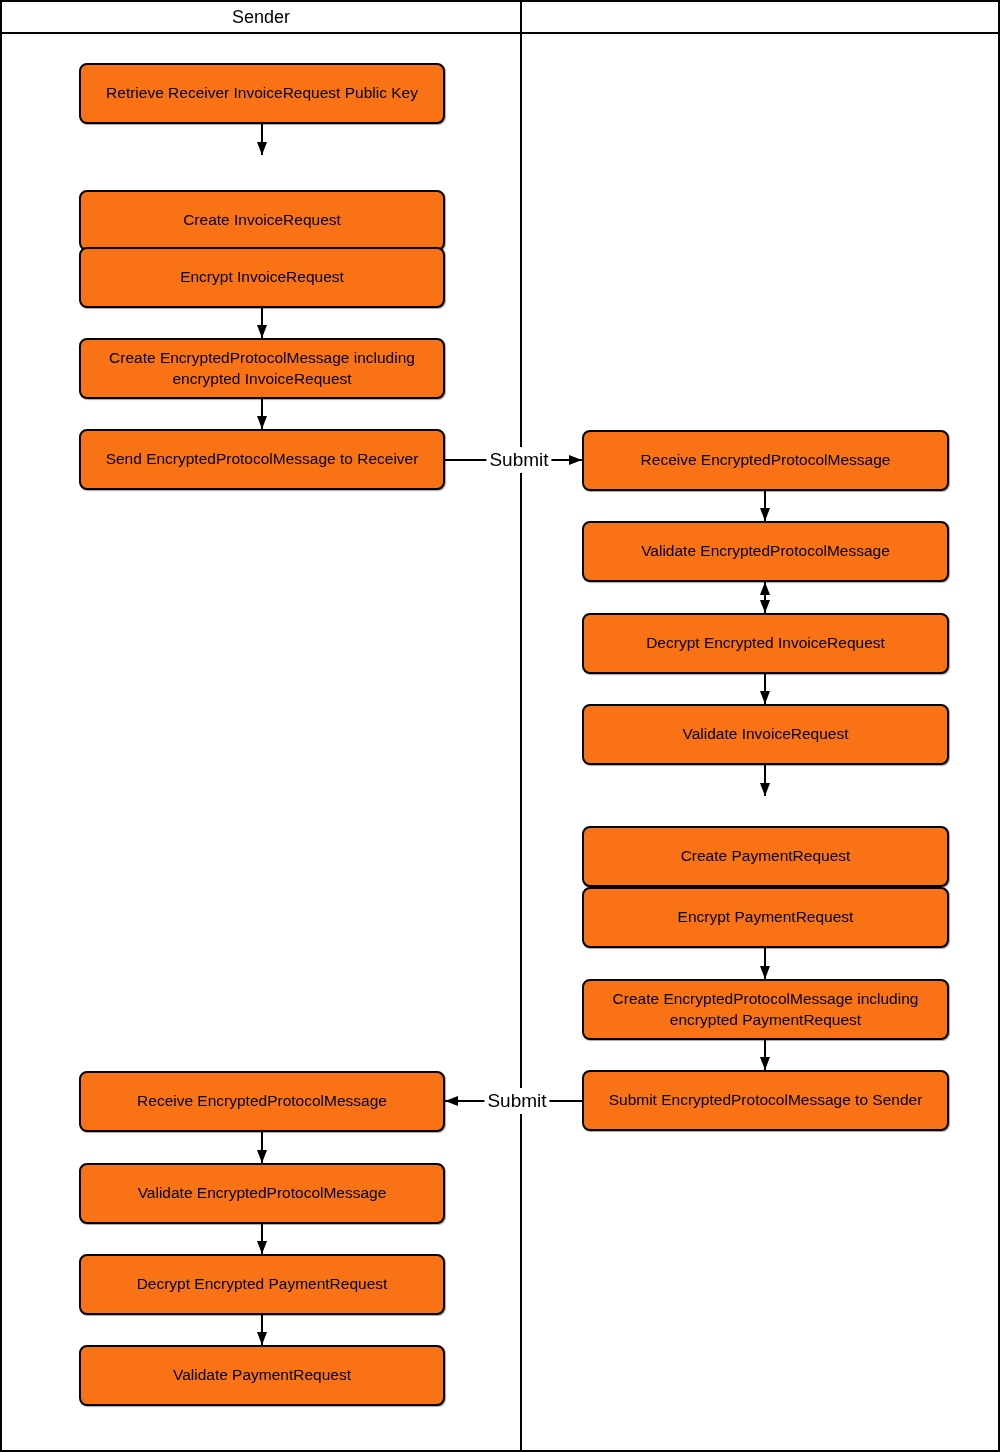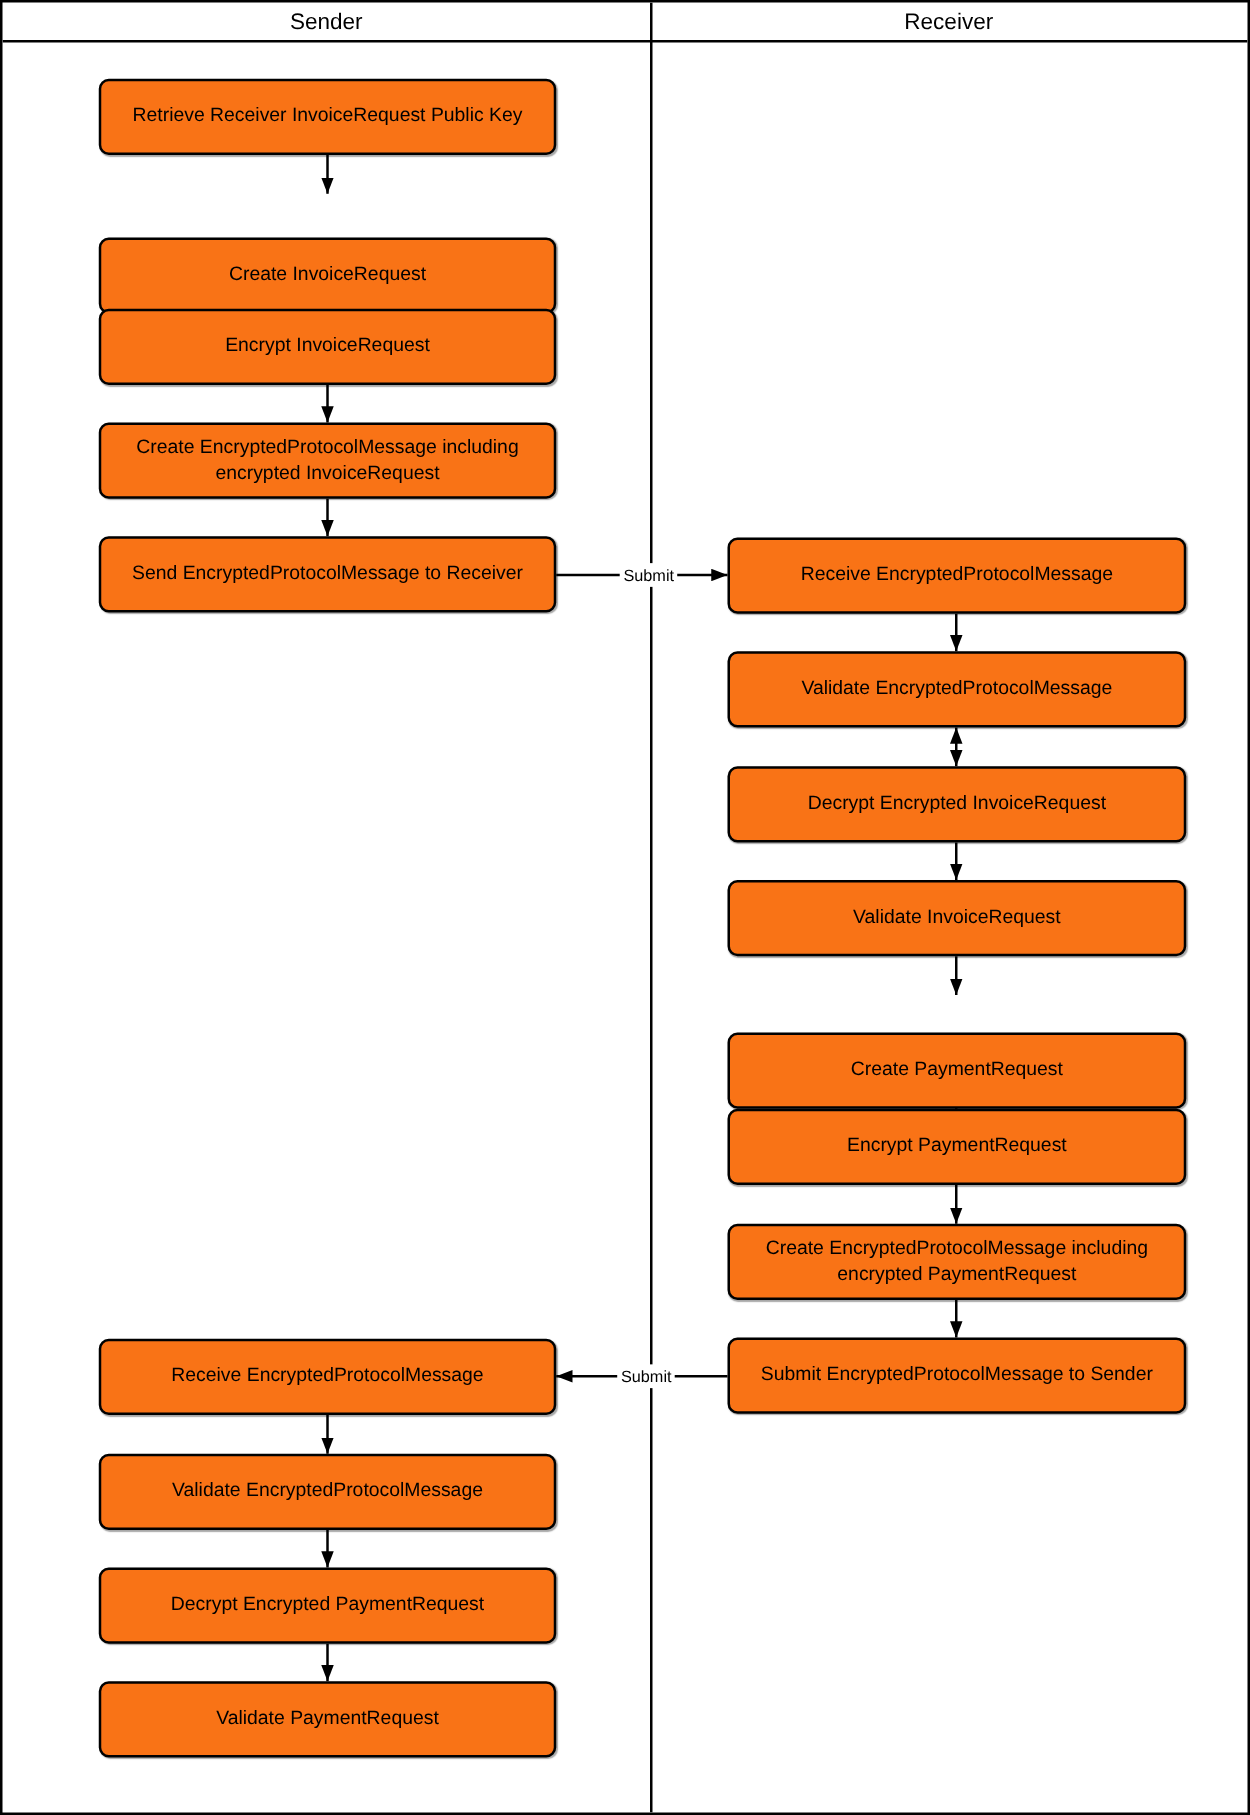--- a/index.html
+++ b/index.html
@@ -96,21 +96,21 @@
   svg.arrows line {
     stroke: #000000;
     stroke-width: 2;
   }
   
   .edge-label {
     position: absolute;
     transform: translate(-50%, -50%);
     background: #ffffff;
     padding: 2px 3px;
-    font-size: 13px;
+    font-size: 19px;
     white-space: nowrap;
   }
 </style>
 </head>
 <body>
 
 <div class="canvas">
 
   <svg class="arrows" width="1000" height="1452" viewBox="0 0 1000 1452">
     <defs>
@@ -136,21 +136,20 @@
     <line x1="763" y1="763" x2="763" y2="794" marker-end="url(#ah)"></line>
     <line x1="763" y1="855" x2="763" y2="885" marker-end="url(#ah)"></line>
     <line x1="763" y1="946" x2="763" y2="977" marker-end="url(#ah)"></line>
     <line x1="763" y1="1038" x2="763" y2="1068" marker-end="url(#ah)"></line>
 
     <line x1="443" y1="458" x2="580" y2="458" marker-end="url(#ah)"></line>
     <line x1="580" y1="1099" x2="443" y2="1099" marker-end="url(#ah)"></line>
   </svg>
 
   <div class="lane-header sender">Sender</div>
-  <div class="lane-header receiver">Receiver</div>
   <div class="header-rule"></div>
   <div class="lane-divider"></div>
 
   <div class="lane-s">
     <div class="node s1">Retrieve Receiver InvoiceRequest Public Key</div>
     <div class="node s2">Create InvoiceRequest</div>
     <div class="node s3">Encrypt InvoiceRequest</div>
     <div class="node s4">Create EncryptedProtocolMessage including encrypted InvoiceRequest</div>
     <div class="node s5">Send EncryptedProtocolMessage to Receiver</div>
     <div class="node s6">Receive EncryptedProtocolMessage</div>

